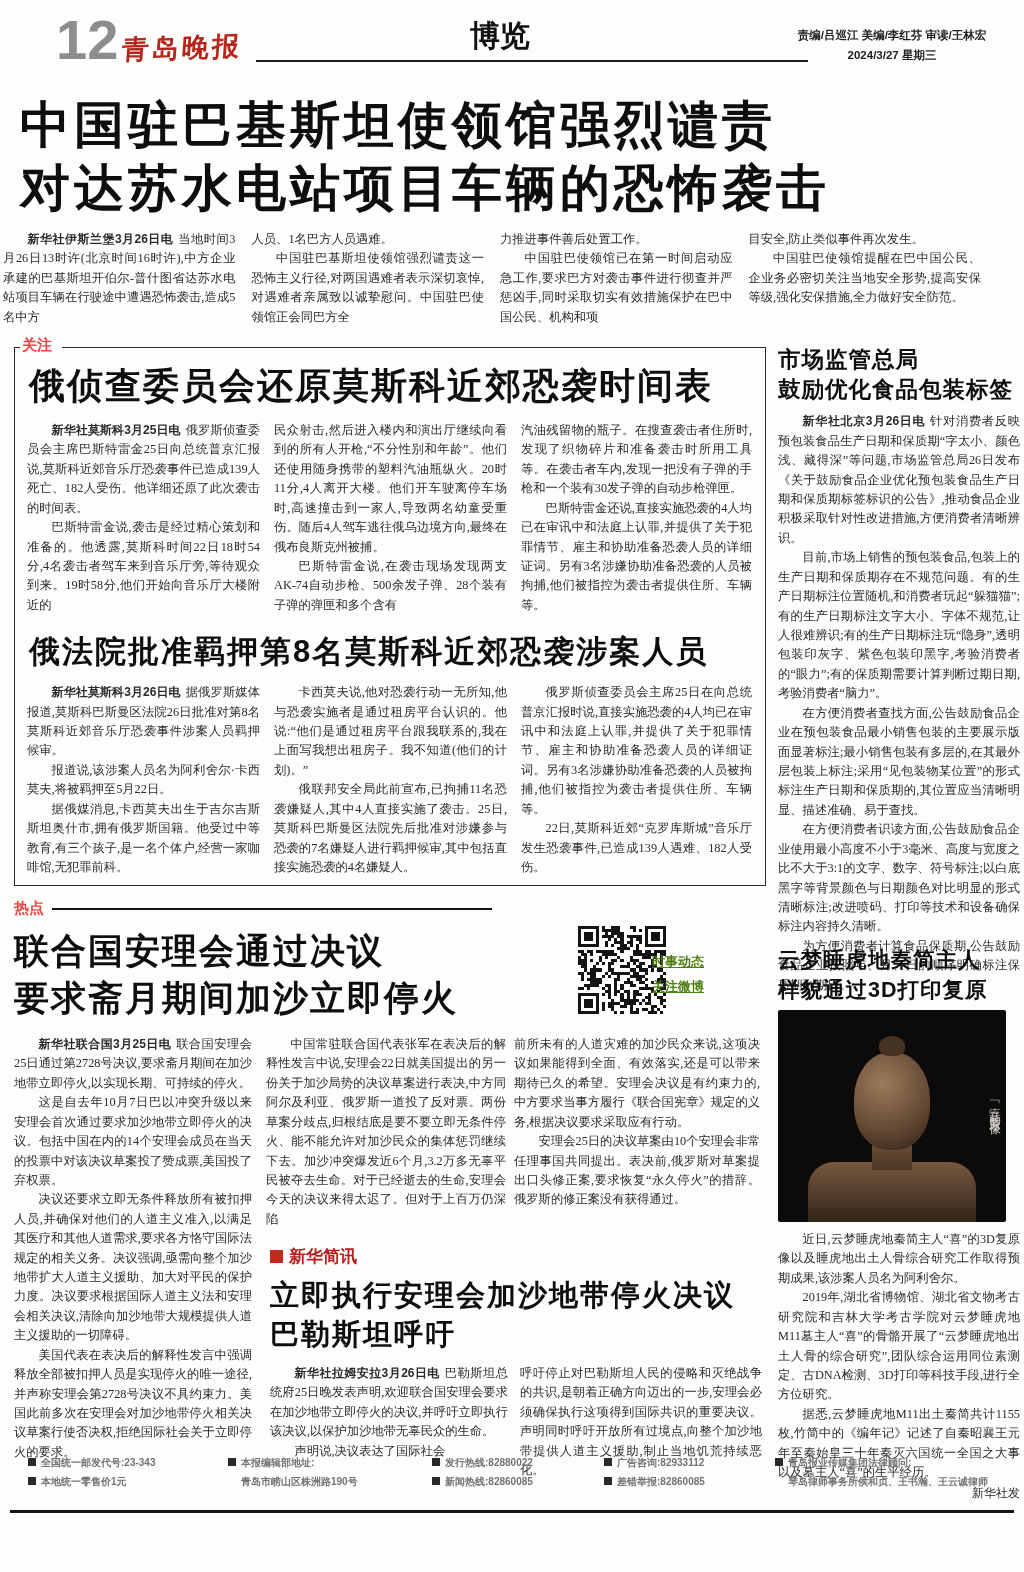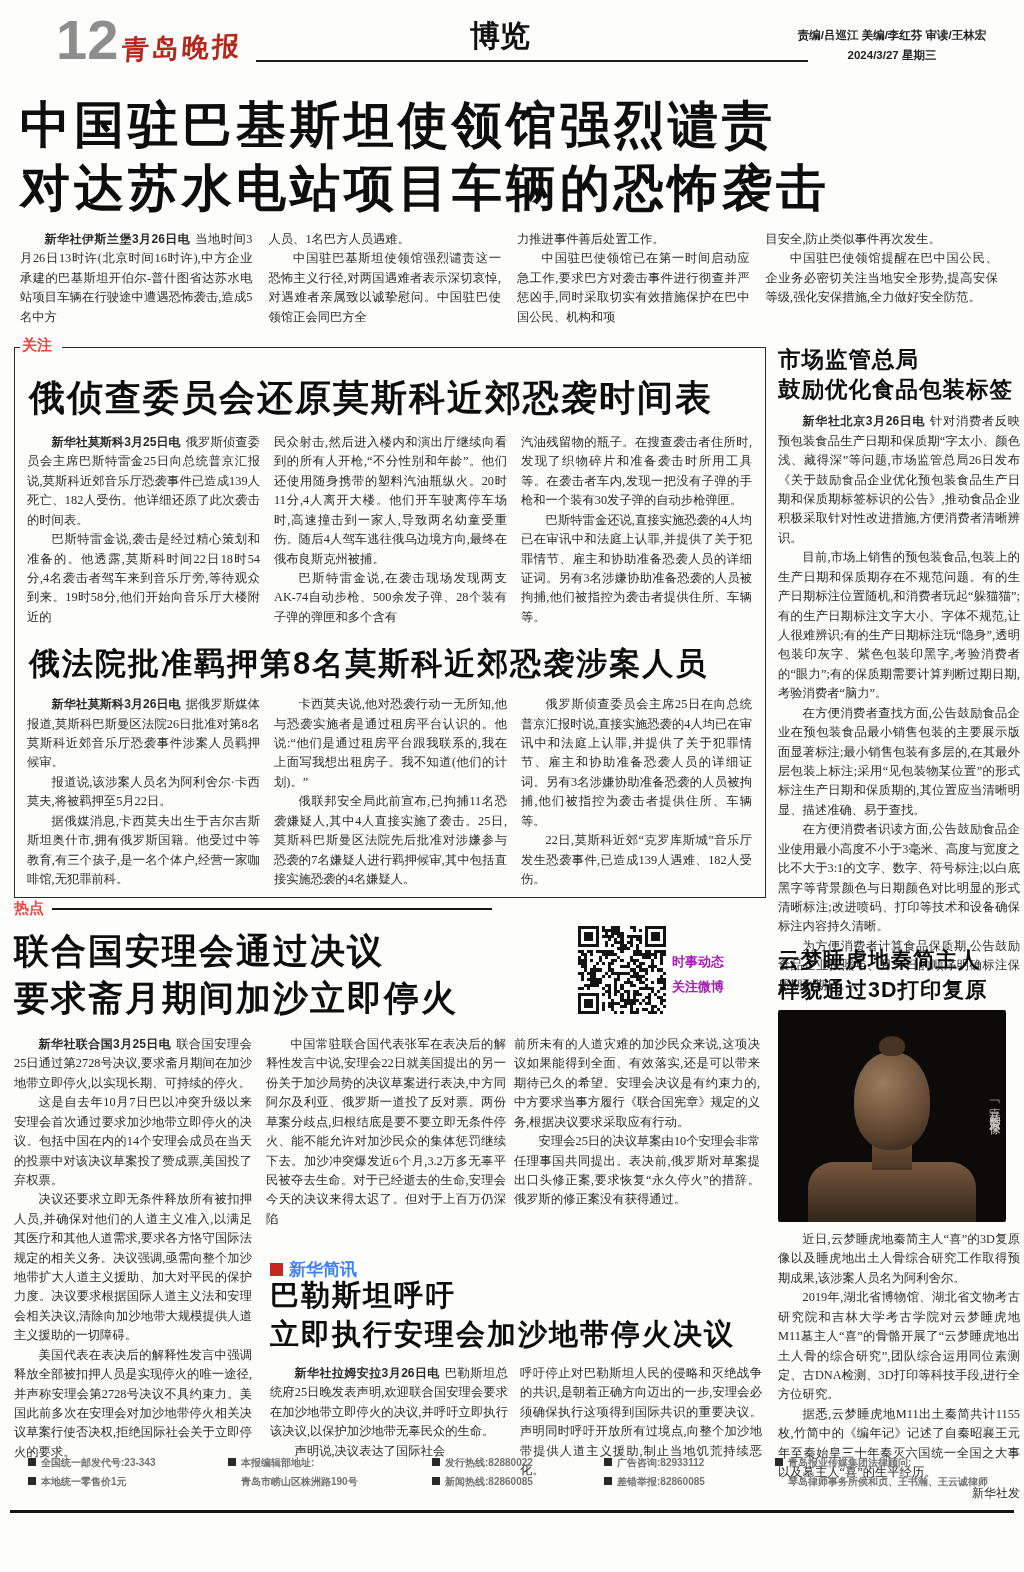--- a/index.html
+++ b/index.html
@@ -18,48 +18,48 @@
   .brand{position:absolute;left:122px;top:30px;font-size:27px;font-weight:900;color:#b5271d;
          letter-spacing:3px;transform:skewX(-6deg) rotate(-2deg);}
   .head-rule{position:absolute;left:256px;top:60px;width:552px;height:2px;background:#1c1c1c;}
   .section-title{position:absolute;left:380px;top:16px;width:240px;text-align:center;
                  font-family:"Liberation Sans",sans-serif;font-size:30px;font-weight:900;color:#111;}
   .editors{position:absolute;left:786px;top:26px;width:212px;text-align:center;
            font-family:"Liberation Sans",sans-serif;font-size:11.5px;font-weight:700;
            color:#222;line-height:1.7;}
   
   .lead-title{position:absolute;left:20px;top:94px;font-size:50px;line-height:1.26;letter-spacing:4px;}
-  .lead-body{position:absolute;left:20px;top:230px;width:994px;justify-content:flex-end;}
+  .lead-body{position:absolute;left:3px;top:230px;width:994px;justify-content:flex-end;}
   .lead-body .col{width:233px;margin-right:16px;}
   .lead-body .col:last-child{margin-right:16px;}
   
   .focus-box{position:absolute;left:14px;top:347px;width:752px;border:1.5px solid #2a2a2a;
              padding:10px 12px 8px 12px;box-sizing:border-box;background:#fdfdfc;}
   .tag{font-family:"Liberation Sans",sans-serif;font-weight:900;font-size:15px;color:#ef4444;}
   .focus-label{position:absolute;top:-12px;left:5px;background:#fdfdfc;padding:0 10px 0 2px;}
-  .f1-title{font-size:36px;letter-spacing:2px;margin:16px 0 10px 2px;}
+  .f1-title{font-size:36px;letter-spacing:2px;margin:4px 0 10px 2px;}
   .f2-title{font-size:31px;letter-spacing:2px;margin:16px 0 10px 2px;}
   .focus-box .col{width:233px;margin-right:14px;}
   .focus-box .col:last-child{margin-right:0;width:231px;}
   
   .market{position:absolute;left:778px;top:345px;width:242px;}
   .market-title{font-size:22.5px;line-height:1.32;letter-spacing:1px;margin-bottom:8px;}
   
   .hot-label-row{position:absolute;left:14px;top:899px;width:478px;display:flex;align-items:center;}
   .hot-rule{flex:1;height:2px;background:#161616;margin-left:8px;}
   .hot-title{position:absolute;left:14px;top:928px;font-size:35px;line-height:1.34;letter-spacing:2px;}
   .qr-wrap{position:absolute;left:578px;top:926px;width:88px;height:88px;}
-  .qr-caption{position:absolute;left:672px;top:950px;font-family:"Liberation Sans",sans-serif;
-              font-size:13px;font-weight:700;color:#a21caf;line-height:1.9;}
+  .qr-caption{position:absolute;left:652px;top:950px;font-family:"Liberation Sans",sans-serif;
+              font-size:13px;font-weight:700;color:#4d7c0f;line-height:1.9;text-decoration:underline;}
   .hot-c1{position:absolute;left:14px;top:1035px;width:238px;}
   .hot-c2{position:absolute;left:266px;top:1035px;width:240px;}
   .hot-c3{position:absolute;left:514px;top:1035px;width:246px;}
   
   .brief-label{position:absolute;left:270px;top:1245px;font-family:"Liberation Sans",sans-serif;
-               font-size:17px;font-weight:900;color:#3b82f6;margin-top:13px;}
+               font-size:17px;font-weight:900;color:#b91c1c;}
   .red-sq{display:inline-block;width:13px;height:13px;background:#c4281f;margin-right:6px;vertical-align:-1px;}
   .brief-title{position:absolute;left:270px;top:1276px;font-size:29px;line-height:1.34;letter-spacing:2px;}
   .brief-body{position:absolute;left:270px;top:1364px;width:492px;}
   .brief-body .col{width:238px;margin-right:12px;}
   .brief-body .col:last-child{margin-right:0;width:242px;}
   
   .qj-title{position:absolute;left:778px;top:946px;font-size:21.5px;line-height:1.38;letter-spacing:1px;}
   .photo{position:absolute;left:778px;top:1010px;width:228px;height:212px;background:#0c0b0a;
          overflow:hidden;border-radius:2px;}
   .bust-shoulders{position:absolute;bottom:-6px;left:50%;transform:translateX(-50%);width:168px;height:66px;
@@ -536,22 +536,22 @@
   </div>
   <div class="hot-c3 bt">
     <p class="par cont">前所未有的人道灾难的加沙民众来说,这项决议如果能得到全面、有效落实,还是可以带来期待已久的希望。安理会决议是有约束力的,中方要求当事方履行《联合国宪章》规定的义务,根据决议要求采取应有行动。</p>
     <p class="par">安理会25日的决议草案由10个安理会非常任理事国共同提出。表决前,俄罗斯对草案提出口头修正案,要求恢复“永久停火”的措辞。俄罗斯的修正案没有获得通过。</p>
   </div>
 
   <div class="brief-label">
     <span class="red-sq"></span><span>新华简讯</span>
   </div>
   <h2 class="hl brief-title">
+    <div>立即执行安理会加沙地带停火决议</div>
     <div>巴勒斯坦呼吁</div>
-    <div>立即执行安理会加沙地带停火决议</div>
   </h2>
   <div class="brief-body bt cols">
     <div class="col">
       <p class="par"><b class="dl">新华社拉姆安拉3月26日电</b><span>巴勒斯坦总统府25日晚发表声明,欢迎联合国安理会要求在加沙地带立即停火的决议,并呼吁立即执行该决议,以保护加沙地带无辜民众的生命。</span></p>
       <p class="par">声明说,决议表达了国际社会</p>
     </div>
     <div class="col">
       <p class="par cont">呼吁停止对巴勒斯坦人民的侵略和灭绝战争的共识,是朝着正确方向迈出的一步,安理会必须确保执行这项得到国际共识的重要决议。声明同时呼吁开放所有过境点,向整个加沙地带提供人道主义援助,制止当地饥荒持续恶化。</p>
     </div>
   </div>

